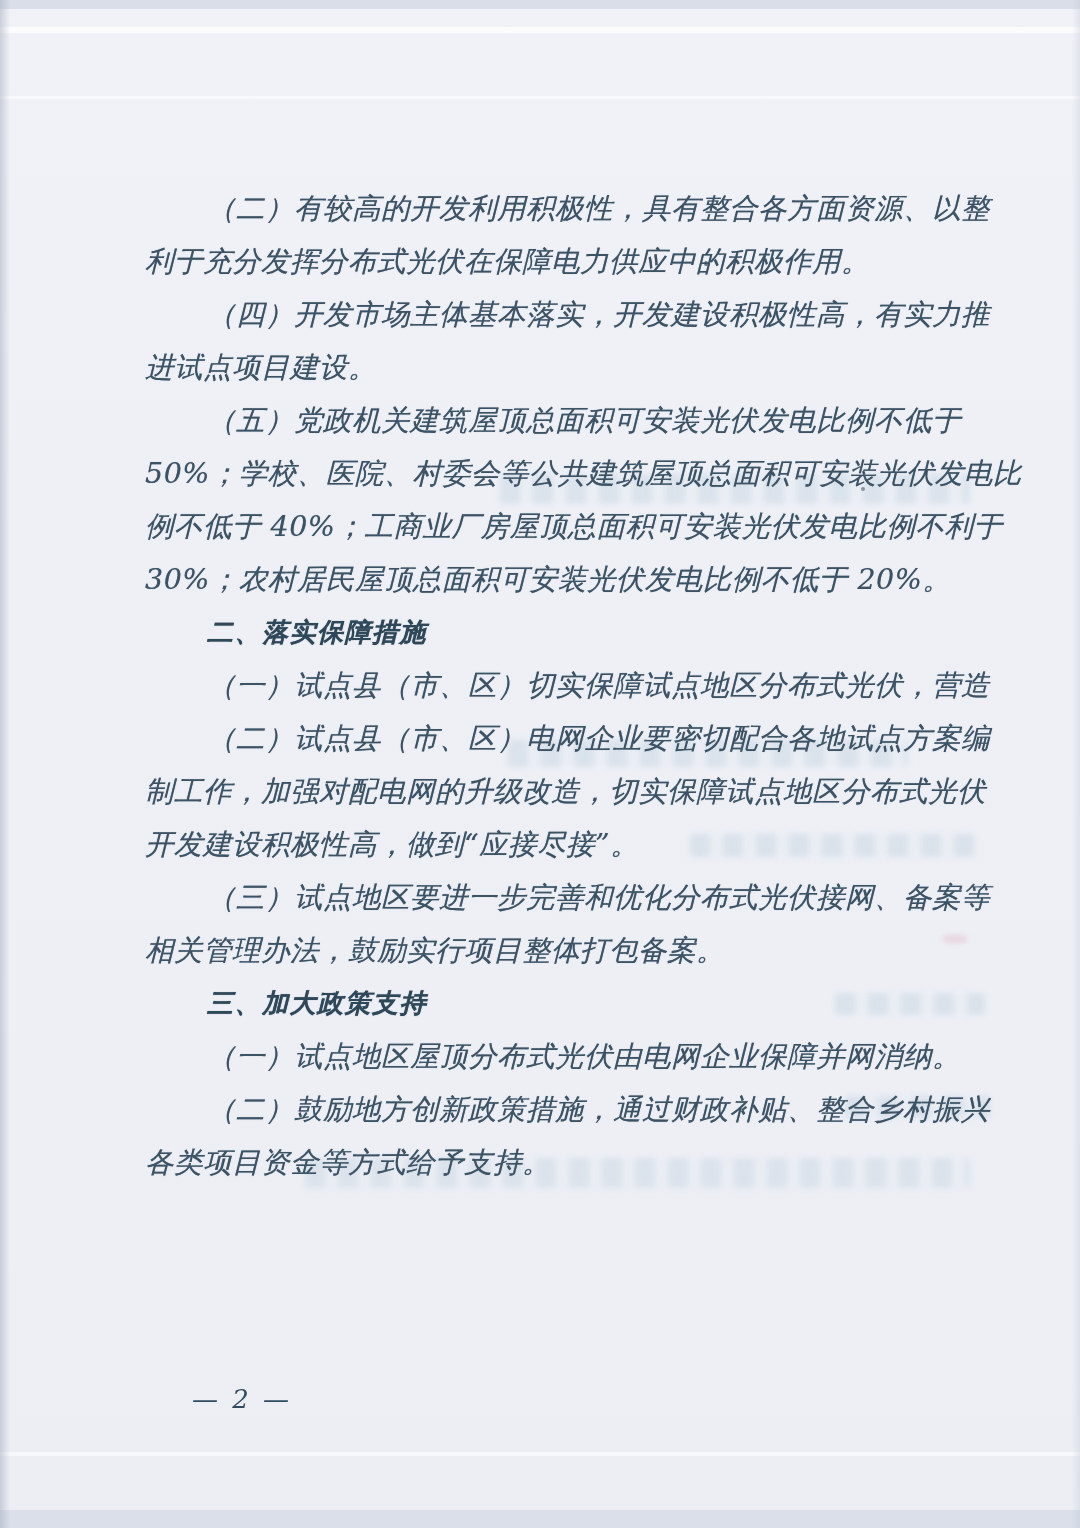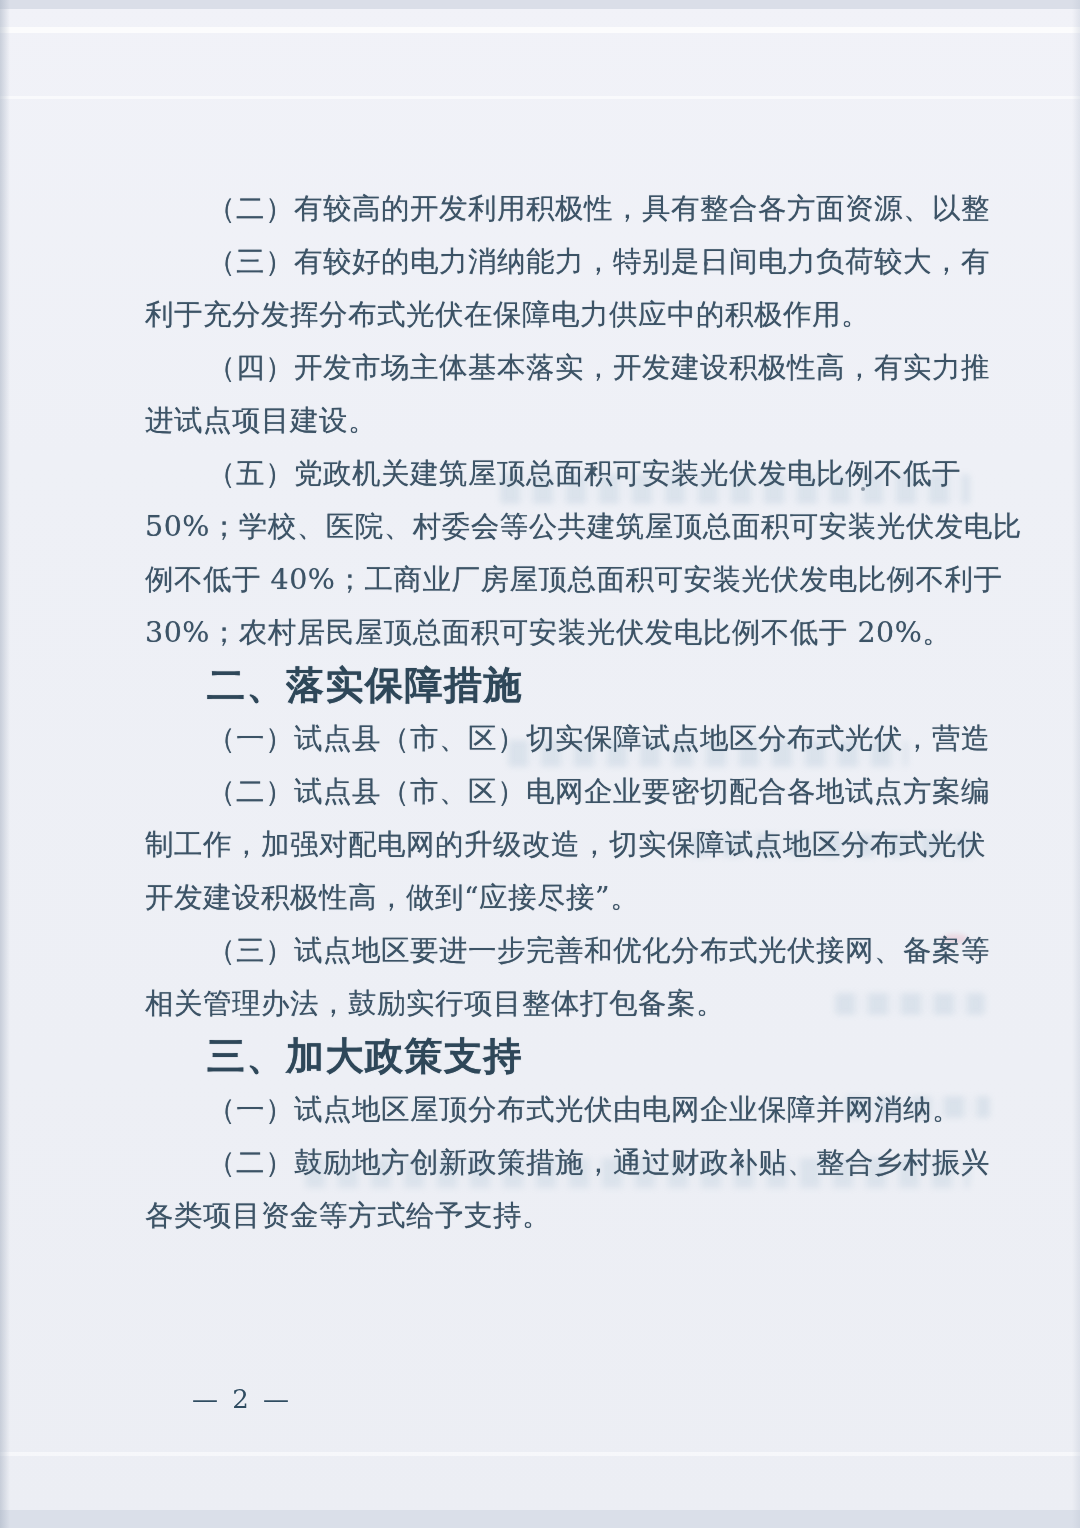--- a/index.html
+++ b/index.html
@@ -5,20 +5,21 @@
 <style>
   html,body{margin:0;padding:0;}
   body{
     width:1080px;height:1528px;position:relative;overflow:hidden;
     background:#eef0f6;
     font-family:"DejaVu Sans",sans-serif;
   }
   .page{
     position:absolute;inset:0;
     background:linear-gradient(180deg,#f1f2f8 0%,#eef0f6 30%,#edeff5 70%,#eceef4 100%);
+    font-style:italic;
   }
   
   .band{position:absolute;left:0;width:100%;pointer-events:none;}
   .band.b1{top:0;height:9px;background:rgba(198,205,219,0.55);}
   .band.b2{top:27px;height:6px;background:rgba(255,255,255,0.75);}
   .band.b3{top:96px;height:3px;background:rgba(255,255,255,0.6);}
   .band.b4{top:1510px;height:18px;background:rgba(200,208,221,0.5);}
   .band.b5{top:1452px;height:4px;background:rgba(255,255,255,0.55);}
   .edge-left{position:absolute;left:0;top:0;bottom:0;width:10px;
     background:linear-gradient(90deg,rgba(168,178,194,0.55),rgba(168,178,194,0));}
@@ -46,21 +47,21 @@
   .content{position:absolute;left:145px;top:182px;width:828px;}
   .line{
     height:53px;line-height:53px;white-space:nowrap;
     font-size:28.5px;letter-spacing:.5px;color:#3c5366;
     font-family:"DejaVu Serif","DejaVu Sans",serif;
     text-shadow:0 0 .7px rgba(60,83,102,0.65);
   }
   .line.indent{padding-left:62px;}
   .line.heading{
     font-family:"DejaVu Sans",sans-serif;font-weight:700;
-    color:#2e4759;font-size:38px;letter-spacing:1.5px;
+    color:#2e4759;font-size:26px;letter-spacing:1.5px;
     text-shadow:0 0 .8px rgba(46,71,89,0.8);
   }
   .page-number{
     position:absolute;left:192px;top:1384px;height:30px;line-height:30px;
     font-size:26px;letter-spacing:3px;color:#2f4c61;white-space:nowrap;
     font-family:"DejaVu Serif","DejaVu Sans",serif;
   }
 </style>
 </head>
 <body>
@@ -81,21 +82,20 @@
   <div class="ghost g4"></div>
   <div class="ghost g5"></div>
   <div class="ghost g6"></div>
   <div class="speck s1"></div>
   <div class="speck s2"></div>
   <div class="speck s3"></div>
   <div class="smudge-pink"></div>
 
   <div class="content">
     <div class="line indent">（二）有较高的开发利用积极性，具有整合各方面资源、以整</div>
-    <div class="line indent">（三）有较好的电力消纳能力，特别是日间电力负荷较大，有</div>
     <div class="line">利于充分发挥分布式光伏在保障电力供应中的积极作用。</div>
     <div class="line indent">（四）开发市场主体基本落实，开发建设积极性高，有实力推</div>
     <div class="line">进试点项目建设。</div>
     <div class="line indent">（五）党政机关建筑屋顶总面积可安装光伏发电比例不低于</div>
     <div class="line">50%；学校、医院、村委会等公共建筑屋顶总面积可安装光伏发电比</div>
     <div class="line">例不低于 40%；工商业厂房屋顶总面积可安装光伏发电比例不利于</div>
     <div class="line">30%；农村居民屋顶总面积可安装光伏发电比例不低于 20%。</div>
     <div class="line indent heading">二、落实保障措施</div>
     <div class="line indent">（一）试点县（市、区）切实保障试点地区分布式光伏，营造</div>
     <div class="line indent">（二）试点县（市、区）电网企业要密切配合各地试点方案编</div>

